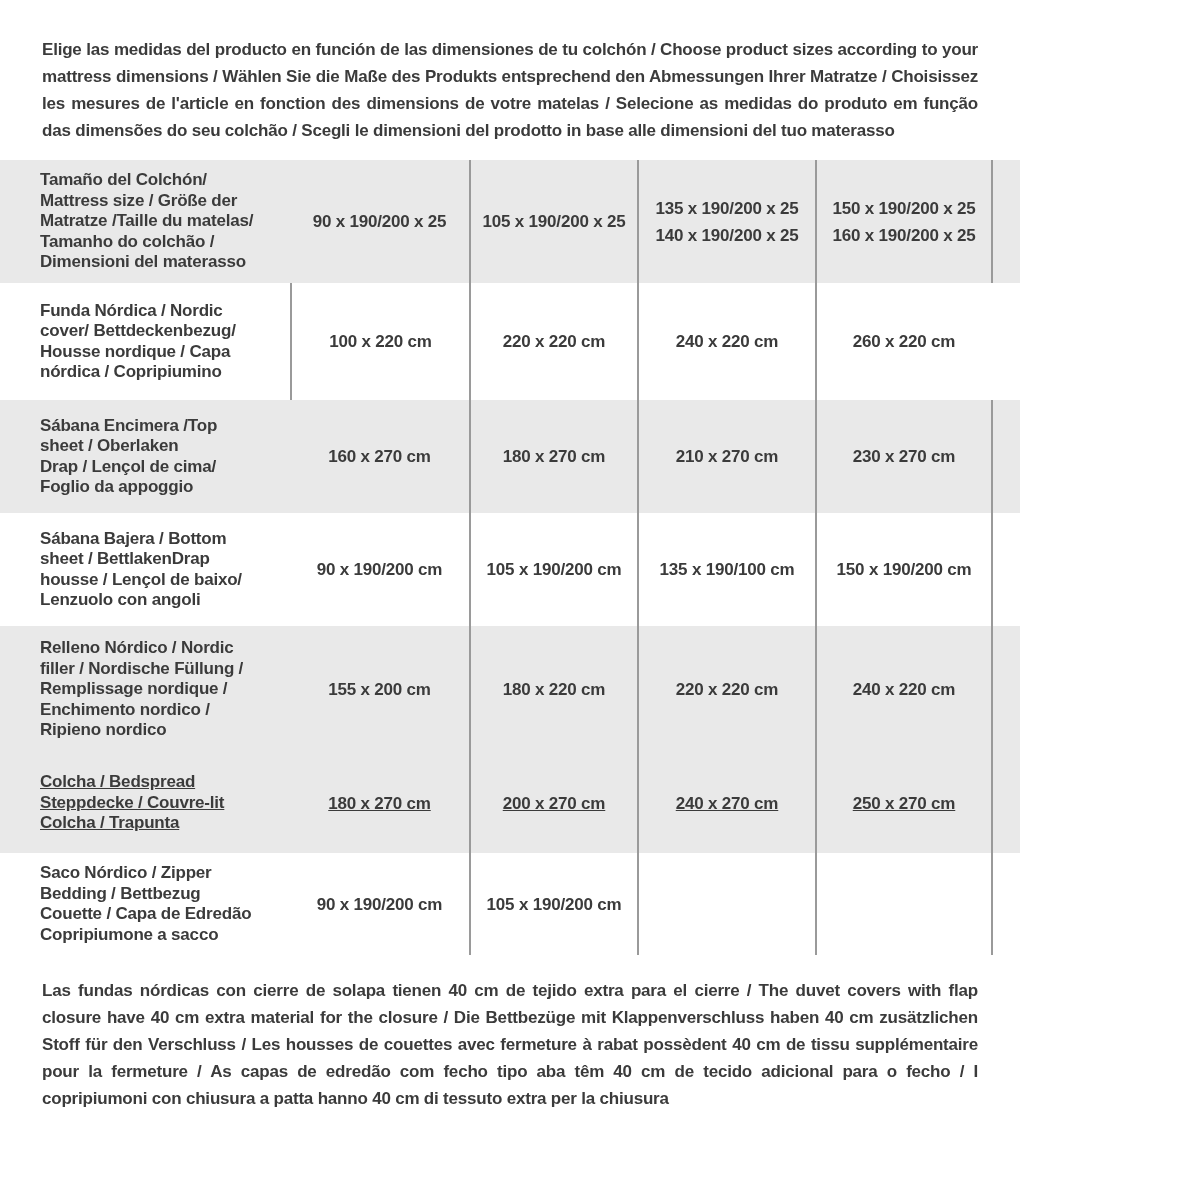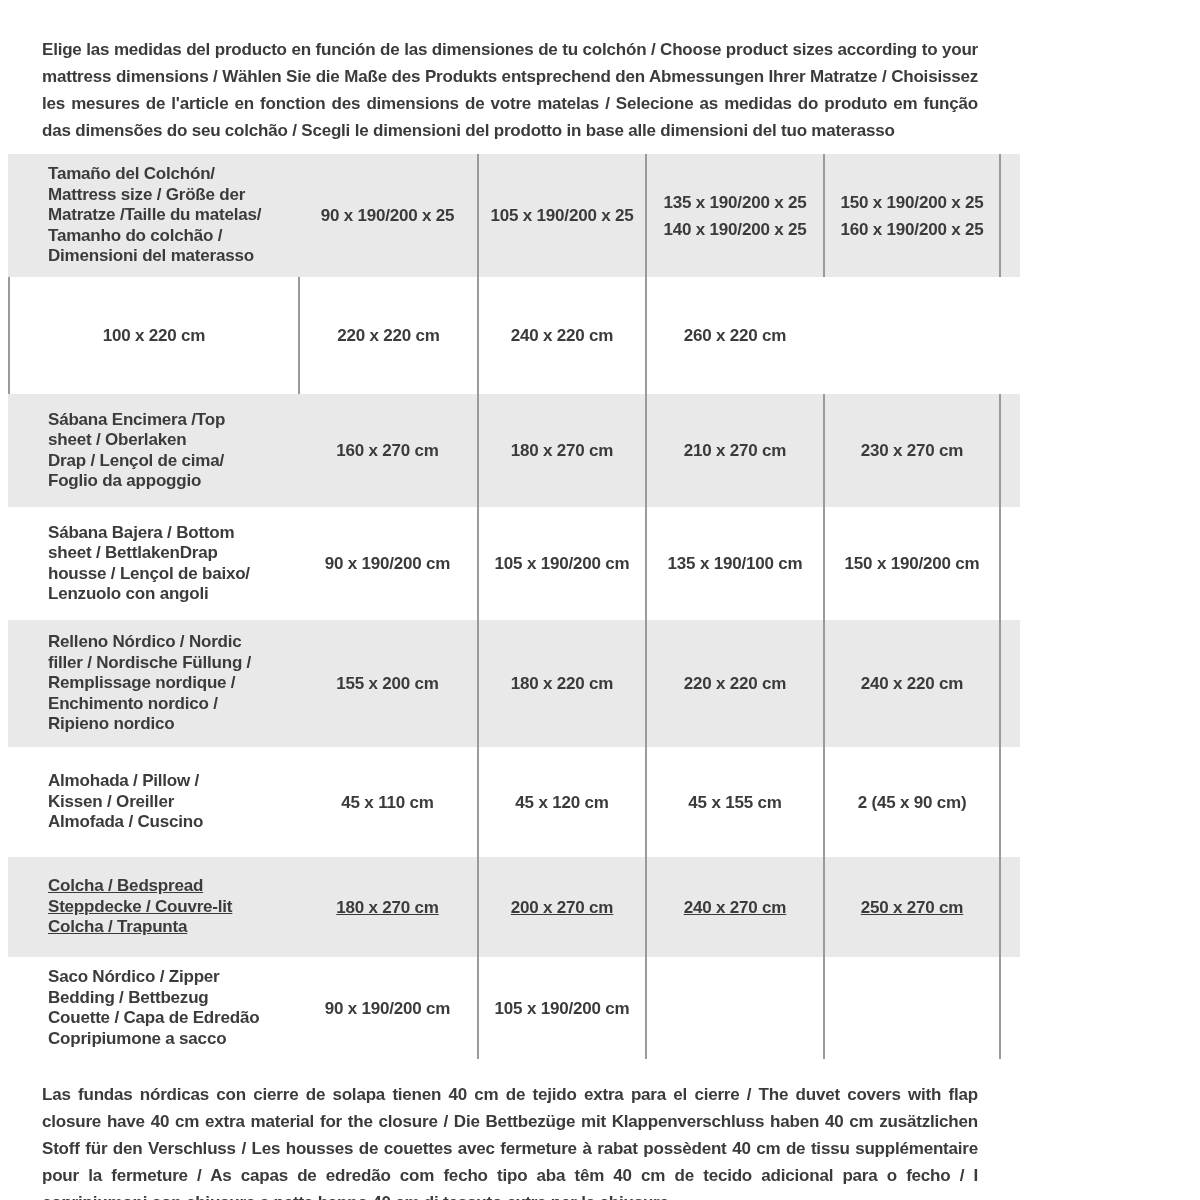--- a/index.html
+++ b/index.html
@@ -14,21 +14,21 @@
     color: #3b3b3b;
     letter-spacing: -0.2px;
     overflow: hidden;
   }
   .intro {
     margin: 36px 42px 0 42px;
     font-size: 17px;
     line-height: 27px;
     text-align: justify;
   }
-  .size-table { margin-top: 10px; width: 1200px; padding-left: 8px; }
+  .size-table { margin-top: 16px; width: 1200px; }
   .t-row {
     display: grid;
     grid-template-columns: 290px 179px 168px 178px 176px 209px;
     width: 1200px;
   }
   .t-row.shade { background: #e9e9e9; }
   .t-row.plain { background: #ffffff; }
   .h-header { height: 123px; }
   .h-r0 { height: 117px; }
   .h-r1 { height: 113px; }
@@ -85,20 +85,24 @@
       <div class="cell">90 x 190/200 x 25</div>
       <div class="cell sep">105 x 190/200 x 25</div>
       <div class="cell sep">135 x 190/200 x 25
 140 x 190/200 x 25</div>
       <div class="cell sep">150 x 190/200 x 25
 160 x 190/200 x 25</div>
       <div class="cell sep">180 x 190/200 x 25</div>
     </div>
 
     <div class="t-row plain h-r0">
+      <div class="label-cell">Funda Nórdica /  Nordic
+cover/ Bettdeckenbezug/
+Housse nordique  / Capa
+nórdica / Copripiumino</div>
       <div class="cell sep">100 x 220 cm</div>
       <div class="cell sep">220 x 220 cm</div>
       <div class="cell sep">240 x 220 cm</div>
       <div class="cell sep">260 x 220 cm</div>
     </div>
 
     <div class="t-row shade h-r1">
       <div class="label-cell">Sábana Encimera /Top
 sheet / Oberlaken
 Drap / Lençol de cima/
@@ -128,30 +132,20 @@
 Remplissage nordique /
 Enchimento nordico /
 Ripieno nordico</div>
       <div class="cell">155 x 200 cm</div>
       <div class="cell sep">180 x 220 cm</div>
       <div class="cell sep">220 x 220 cm</div>
       <div class="cell sep">240 x 220 cm</div>
       <div class="cell sep">260 x 220 cm</div>
     </div>
 
-    <div class="t-row plain h-r4">
-      <div class="label-cell">Almohada  / Pillow /
-Kissen / Oreiller
-Almofada / Cuscino</div>
-      <div class="cell">45 x 110 cm</div>
-      <div class="cell sep">45 x 120 cm</div>
-      <div class="cell sep">45 x 155 cm</div>
-      <div class="cell sep">2 (45 x 90 cm)</div>
-      <div class="cell sep">2 (45 x 110 cm)</div>
-    </div>
 
     <div class="t-row shade h-r5">
       <div class="label-cell">Colcha / Bedspread
 Steppdecke / Couvre-lit
 Colcha / Trapunta</div>
       <div class="cell">180 x 270 cm</div>
       <div class="cell sep">200 x 270 cm</div>
       <div class="cell sep">240 x 270 cm</div>
       <div class="cell sep">250 x 270 cm</div>
       <div class="cell sep">270 x 270 cm</div>

